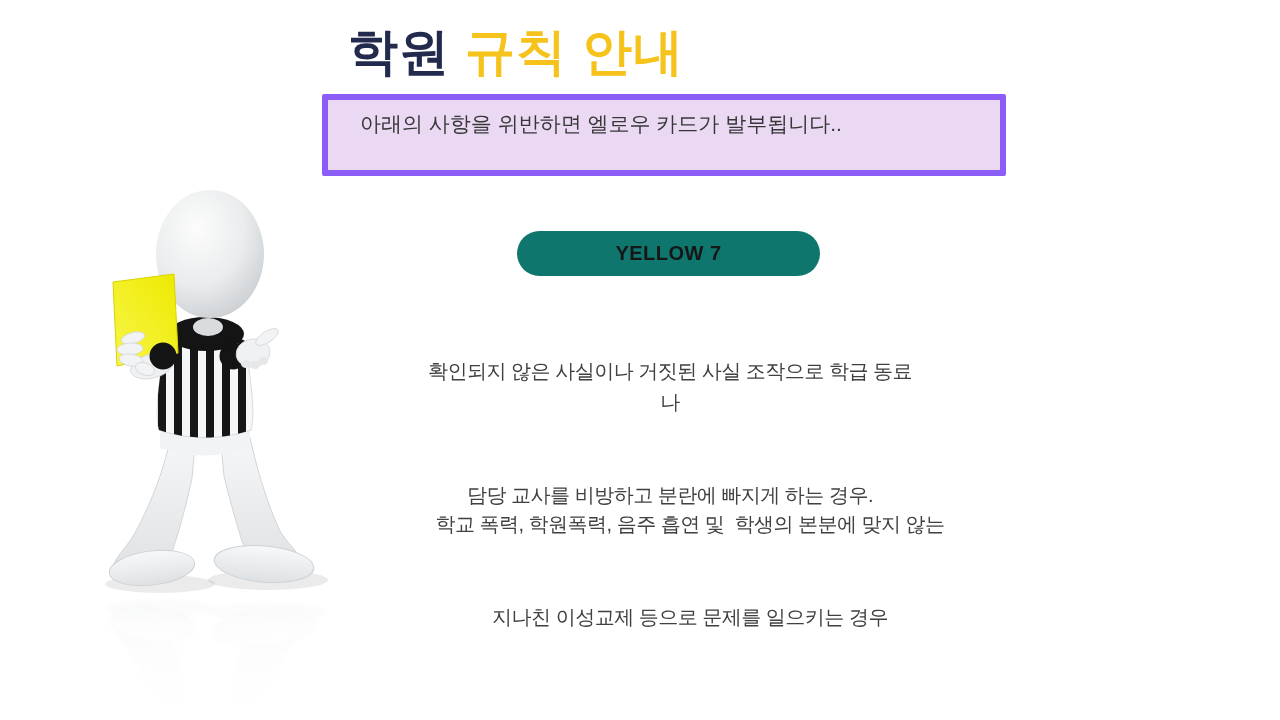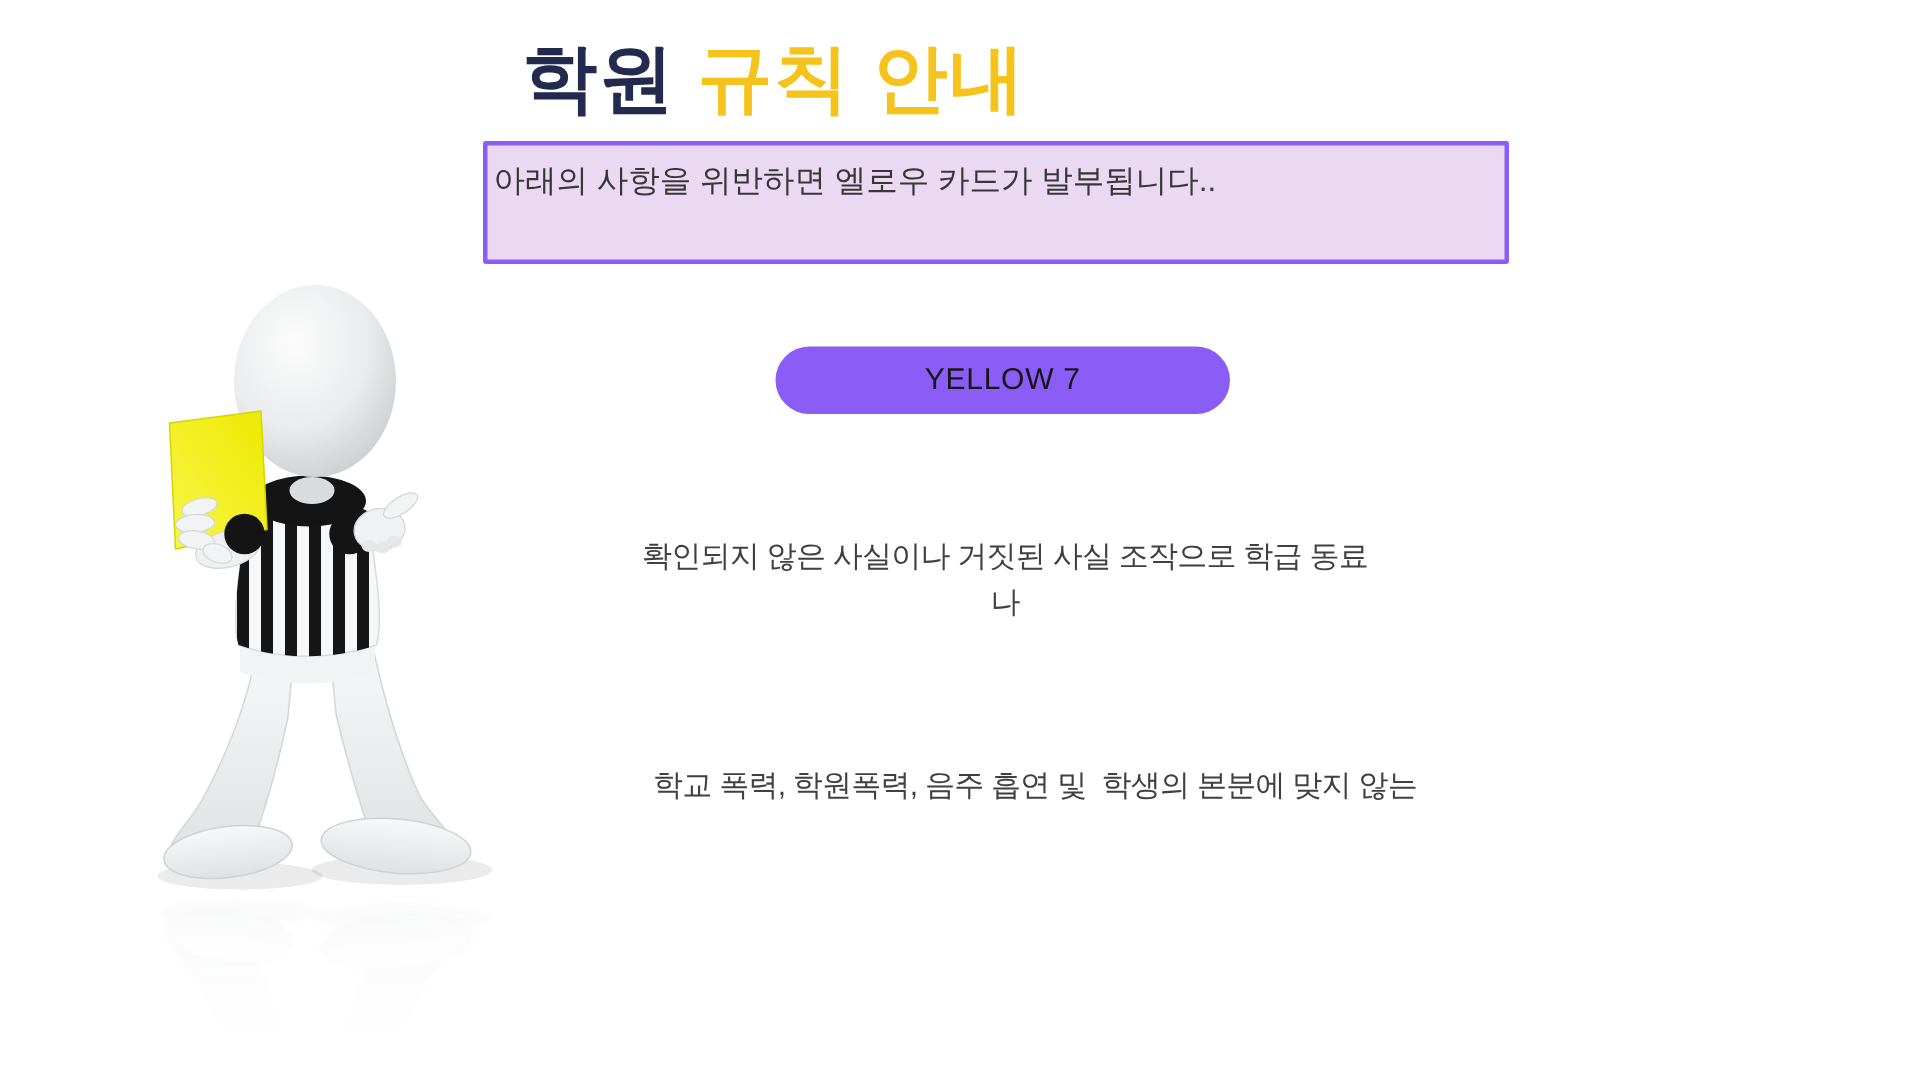--- a/index.html
+++ b/index.html
@@ -7,29 +7,29 @@
   .slide{position:relative;width:1032px;height:720px;background:#ffffff;overflow:hidden;}
 
   
   .title{position:absolute;top:24px;left:0;width:100%;text-align:center;
          font-size:50px;font-weight:900;letter-spacing:1px;line-height:56px;}
   .title .navy{color:#222A4D;}
   .title .gold{color:#F5C31B;}
 
   
   .notice{position:absolute;left:322px;top:94px;width:684px;height:82px;
-          box-sizing:border-box;background:#EBD9F4;border:3px solid #8b5cf6;
-          border-radius:2px;padding:8px 0 0 4px;
+          box-sizing:border-box;background:#EBD9F4;border:6px solid #8b5cf6;
+          border-radius:2px;padding:8px 0 0 32px;
           font-size:21px;line-height:32px;color:#373737;}
   .notice .endmark{color:#D9808F;font-weight:700;}
 
   
   .badge{position:absolute;left:517px;width:303px;height:45px;border-radius:23px;
-         background:#8b5cf6;display:flex;align-items:center;justify-content:center;
-         font-size:20px;font-weight:400;color:#161616;letter-spacing:0.5px;}
+         background:#0f766e;display:flex;align-items:center;justify-content:center;
+         font-size:20px;font-weight:700;color:#161616;letter-spacing:0.5px;}
   .badge.b1{top:231px;}
   .badge.b2{top:378px;}
 
   
   .desc{position:absolute;text-align:center;font-size:20px;line-height:31px;
         color:#404040;letter-spacing:-0.5px;white-space:pre-wrap;}
   .desc.d1{left:420px;top:294px;width:500px;}
   .desc.d2{left:400px;top:447px;width:580px;}
 
   
@@ -56,24 +56,26 @@
 
   <div class="title"><span class="navy">학원</span><span> </span><span class="gold">규칙 안내</span></div>
 
   <div class="notice">
     <div>아래의 사항을 위반하면 엘로우 카드가 발부됩니다..</div>
   </div>
 
   <div class="badge b1">YELLOW 7</div>
   <div class="desc d1">
     <div>확인되지 않은 사실이나 거짓된 사실 조작으로 학급 동료나</div>
+    <div>담당 교사를 비방하고 분란에 빠지게 하는 경우.</div>
   </div>
 
   <div class="desc d2">
     <div>학교 폭력, 학원폭력, 음주 흡연 및  학생의 본분에 맞지 않는</div>
+    <div>지나친 이성교제 등으로 문제를 일으키는 경우</div>
   </div>
 
   <div class="figure">
     <svg width="230" height="410" viewBox="0 0 230 410" xmlns="http://www.w3.org/2000/svg">
       <defs>
         <radialGradient id="hg" cx="38%" cy="30%" r="80%">
           <stop offset="0%" stop-color="#FCFCFC"></stop>
           <stop offset="55%" stop-color="#EAECED"></stop>
           <stop offset="100%" stop-color="#C7CBCE"></stop>
         </radialGradient>

